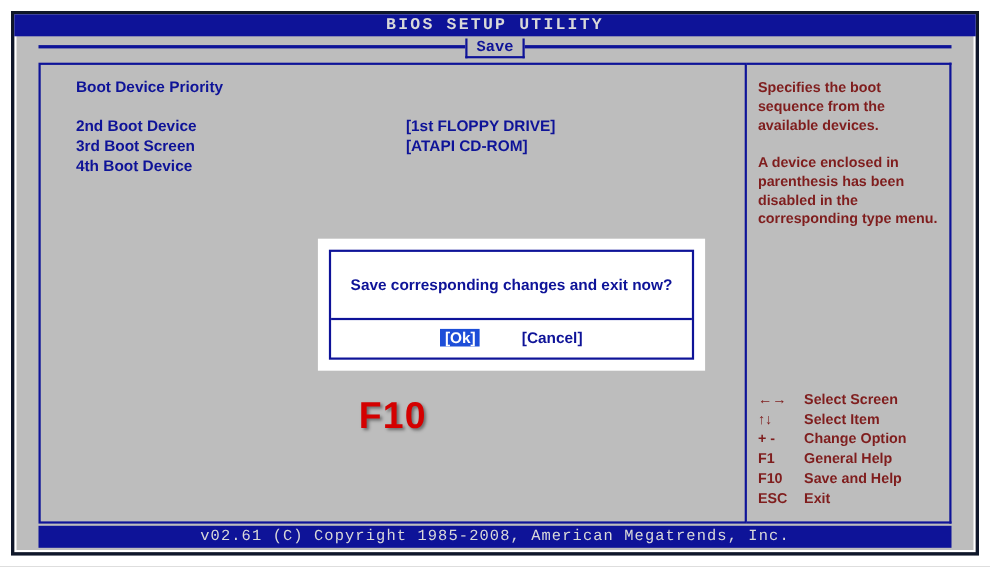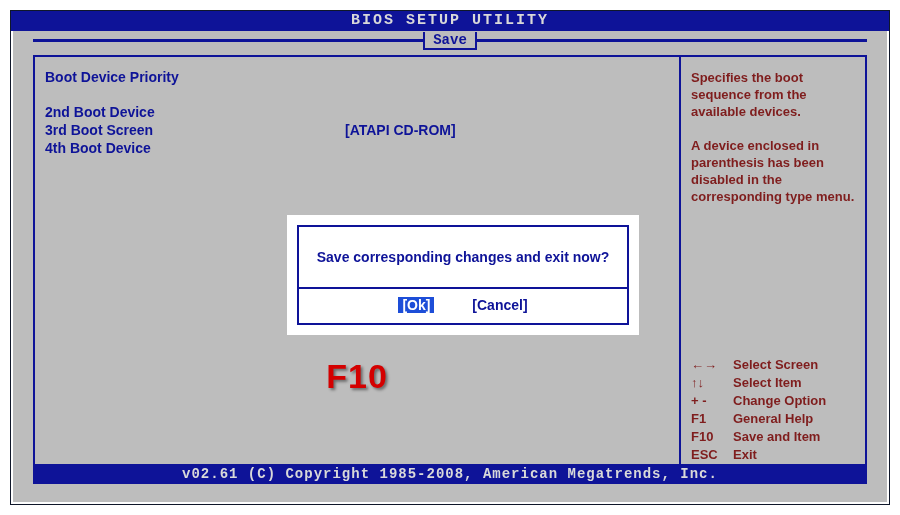--- a/index.html
+++ b/index.html
@@ -10,21 +10,21 @@
     background: #fff;
     font-family: "Courier New", Courier, monospace;
     overflow: hidden;
   }
   .screen {
     position: relative;
     width: 880px;
     height: 495px;
     margin: 10px;
     background: #bdbdbd;
-    border: 1px solid #0f172a;
+    border: 3px solid #0f172a;
     box-shadow: 0 0 0 2px #fff inset;
   }
   .title-bar {
     width: 100%;
     height: 20px;
     background: #0e1398;
     color: #d9d9d9;
     text-align: center;
     font-weight: bold;
     letter-spacing: 2px;
@@ -62,21 +62,21 @@
     left: 22px;
     right: 22px;
     top: 44px;
     bottom: 26px;
     display: flex;
   }
   .panel-main {
     flex: 1;
     border: 2px solid #0e1398;
     border-right: 2px solid #0e1398;
-    padding: 12px 10px;
+    padding: 12px 32px;
     position: relative;
     font-size: 14px;
   }
   .panel-side {
     width: 186px;
     border: 2px solid #0e1398;
     border-left: none;
     padding: 12px 10px;
     color: #7f1d1d;
     font-weight: bold;
@@ -105,26 +105,26 @@
   .dev-label { width: 300px; }
   .dev-value { }
   .help-text { line-height: 17px; }
   .key-hints { font-size: 13px; }
   .key-hints div { display: flex; line-height: 18px; }
   .key-hints .k { width: 42px; white-space: pre; }
   .footer {
     position: absolute;
     left: 22px;
     right: 22px;
-    bottom: 20px;
+    bottom: 4px;
     height: 20px;
     background: #0e1398;
     color: #d9d9d9;
     text-align: center;
-    font-weight: bold;
+    font-weight: normal;
     line-height: 20px;
     letter-spacing: 1px;
     font-size: 14px;
   }
 
   .dialog-wrap {
     position: absolute;
     left: 252px;
     top: 158px;
     width: 352px;
@@ -187,20 +187,21 @@
   </div>
 
   <div class="content">
 
     <div class="panel-main">
       <div class="section-title">Boot Device Priority</div>
 
       <div class="devices">
         <div class="dev-row">
           <span class="dev-label">2nd Boot Device</span>
+          <span class="dev-value">[1st FLOPPY DRIVE]</span>
         </div>
         <div class="dev-row">
           <span class="dev-label">3rd Boot Screen</span>
           <span class="dev-value">[ATAPI CD-ROM]</span>
         </div>
         <div class="dev-row">
           <span class="dev-label">4th Boot Device</span>
         </div>
       </div>
 
@@ -231,21 +232,21 @@
         <div>
             <span class="k">+ -</span>
             <span>Change Option</span>
           </div>
         <div>
             <span class="k">F1</span>
             <span>General Help</span>
           </div>
         <div>
             <span class="k">F10</span>
-            <span>Save and Item</span>
+            <span>Save and Help</span>
           </div>
         <div>
             <span class="k">ESC</span>
             <span>Exit</span>
           </div>
       </div>
     </div>
 
   </div>
 

